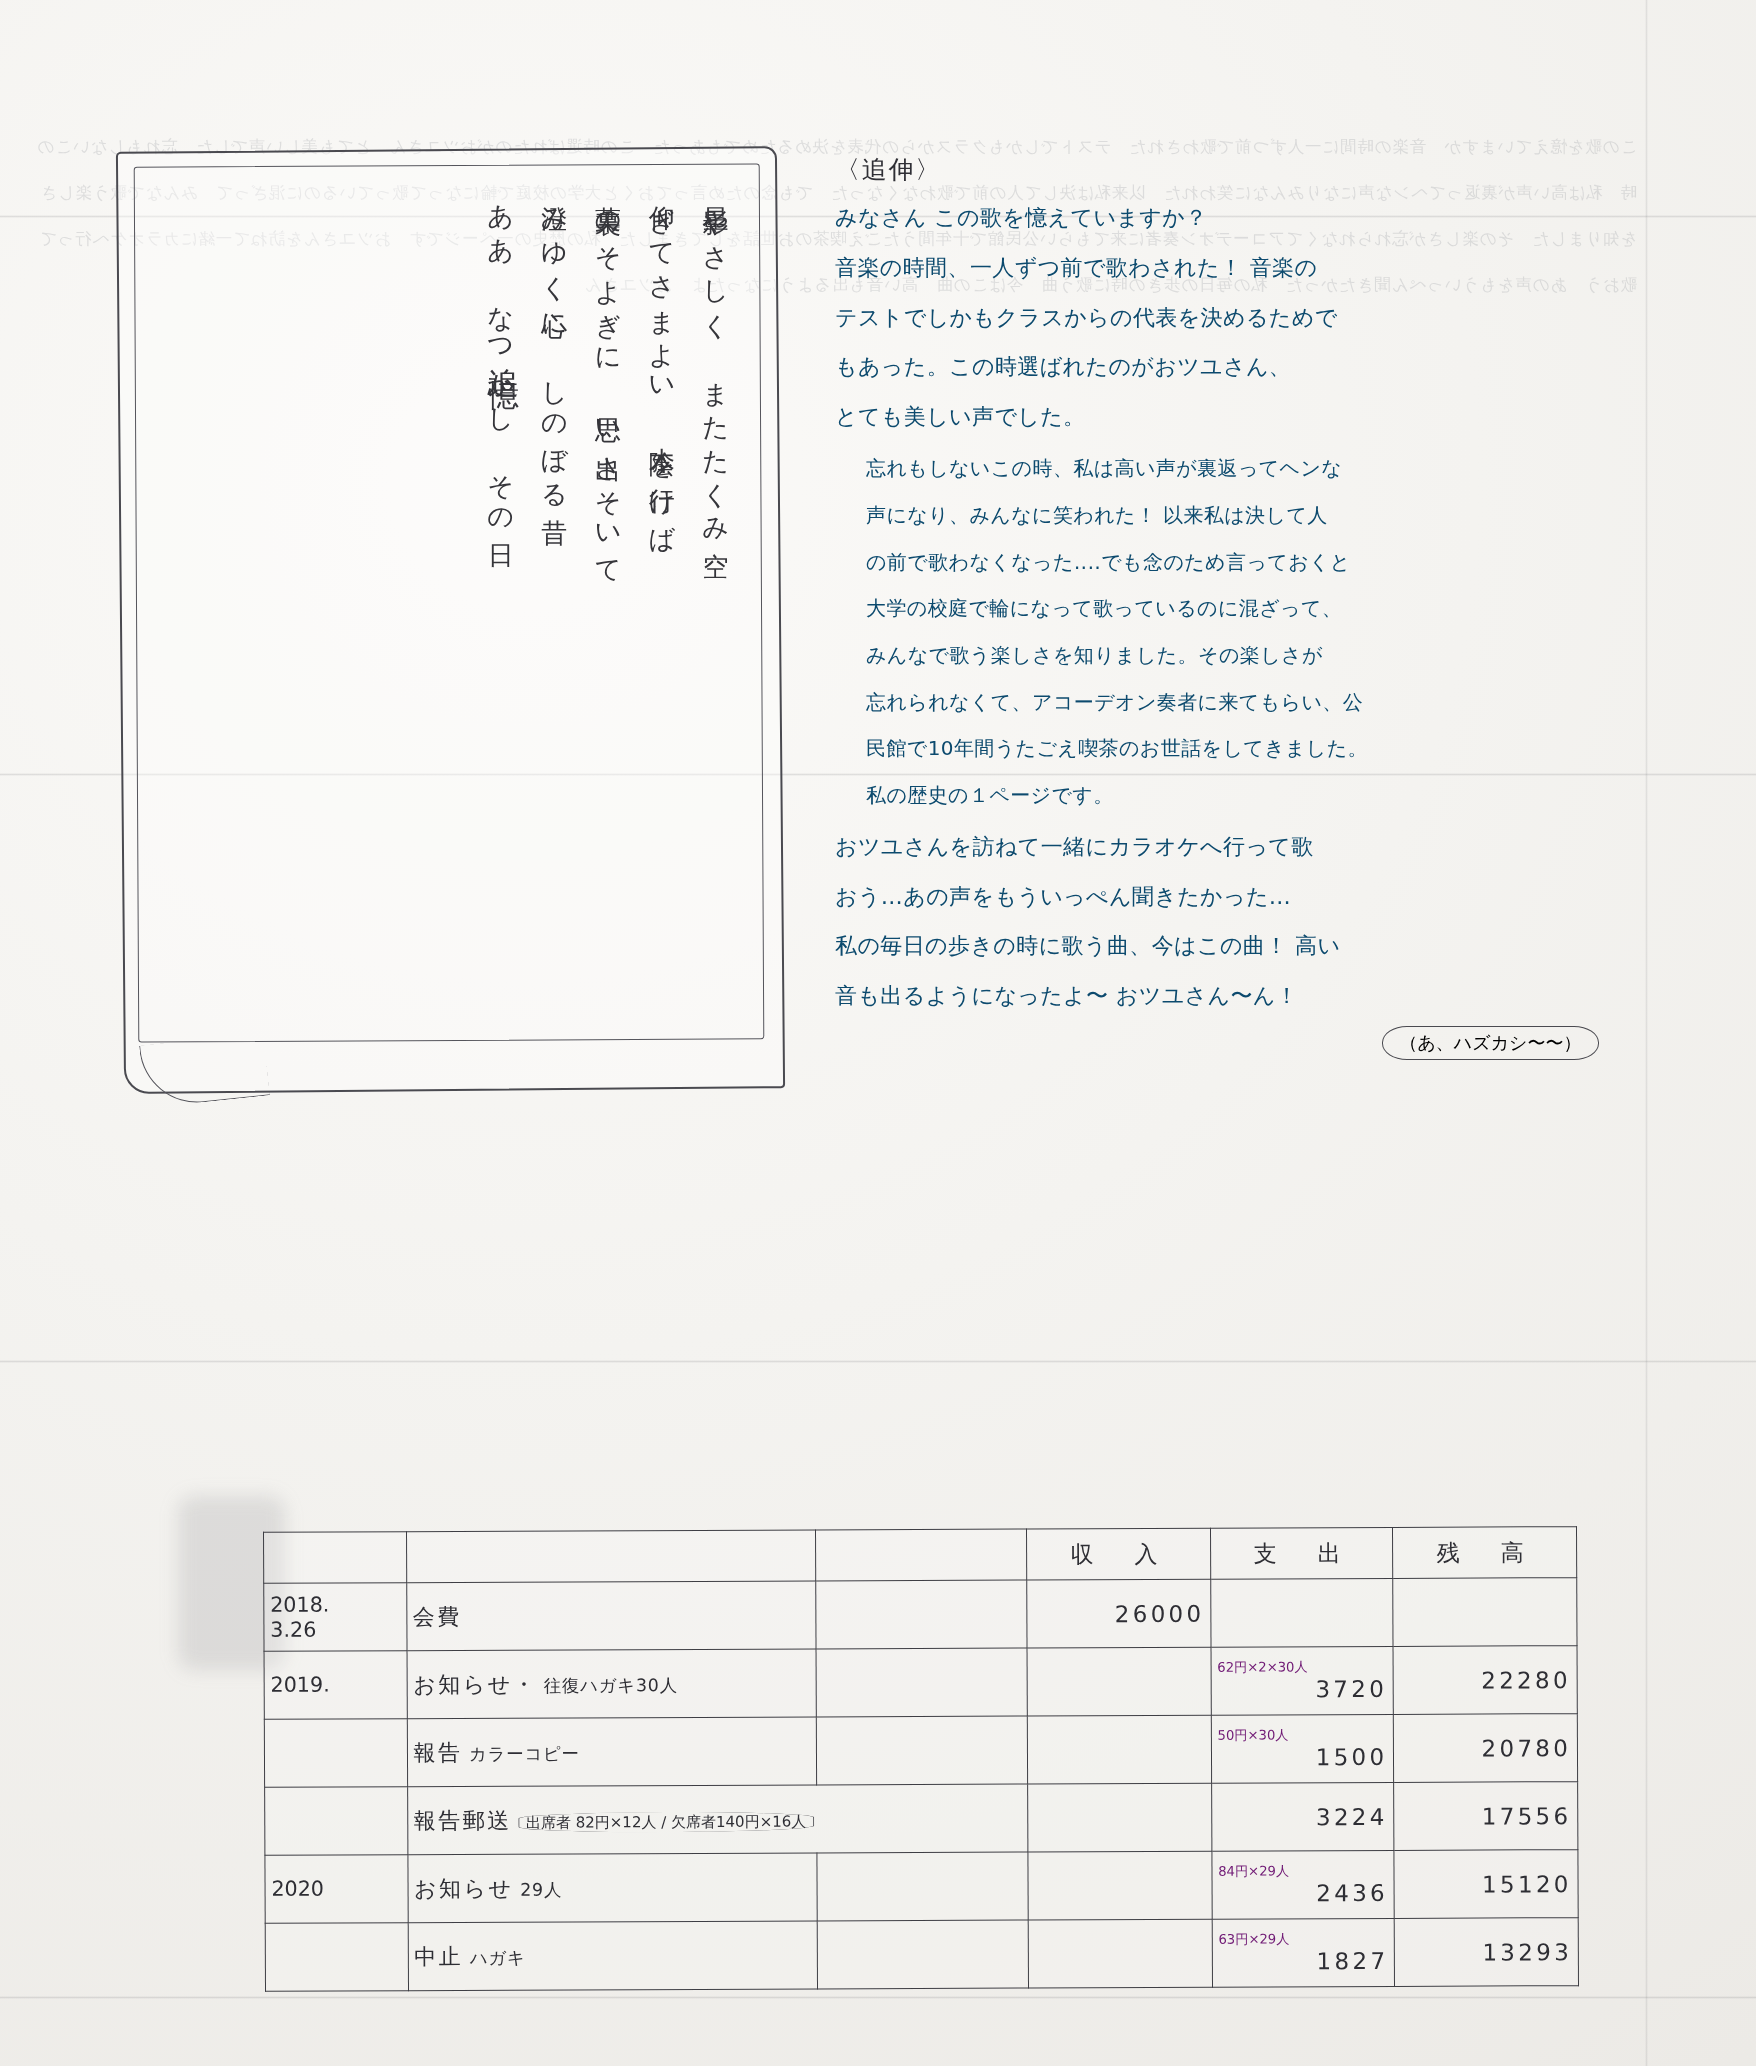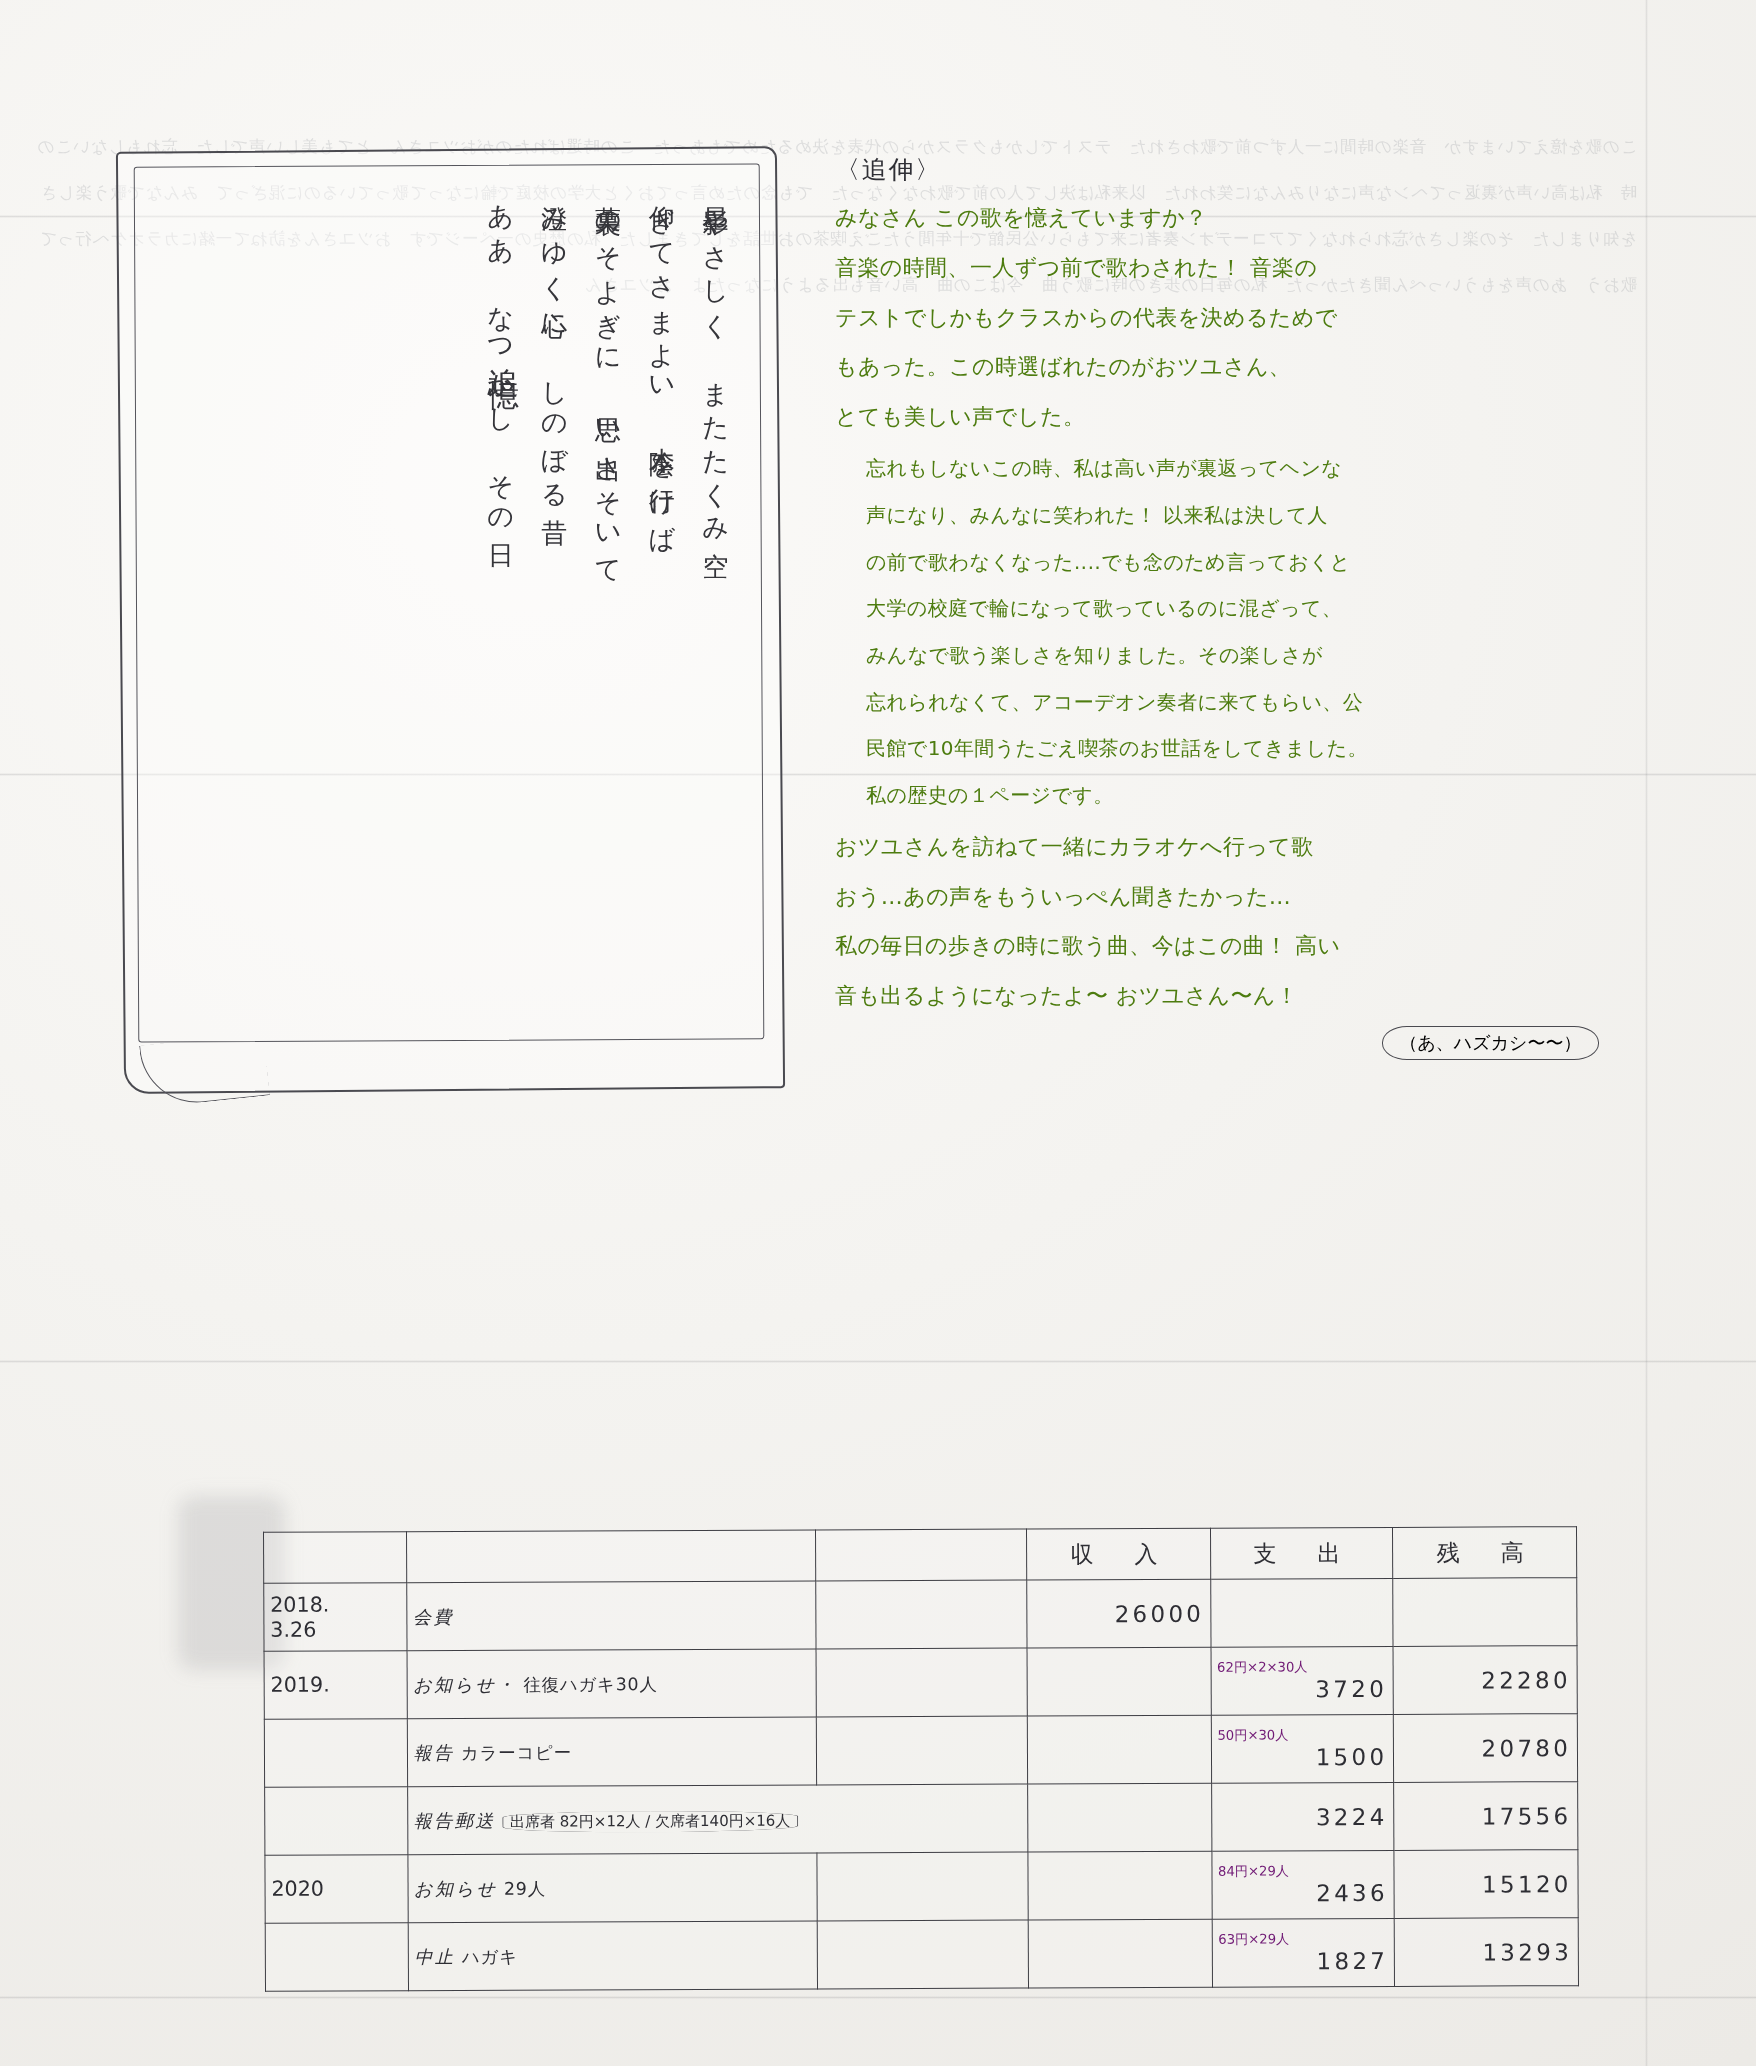--- a/index.html
+++ b/index.html
@@ -149,21 +149,21 @@
   }
   .letter .heading {
     font-size: 25px;
     letter-spacing: 1.7px;
     color: #2f2f35;
     margin-bottom: 12.4px;
   }
   .para {
     font-size: 22px;
     line-height: 39px;
-    color: #4d7c0f;
+    color: #0c4a6e;
     letter-spacing: 0.4px;
     margin: 0 0 10.7px 0;
   }
   .para.indent {
     margin-left: 31px;
     font-size: 20px;
     line-height: 36px;
   }
   .para.block2 { margin-top: 14px; }
   .aside {
@@ -202,21 +202,21 @@
     font-size: 23px;
     letter-spacing: 9px;
     text-align: center;
     height: 45px;
   }
   .col-date { width: 136px; text-align: left; font-size: 18px; line-height: 25px; }
   .col-item { width: 426px; text-align: left; }
   .col-blank { width: 215px; }
   .col-num { width: 178px; text-align: right; padding-right: 12.4px; }
   .row-cell { height: 62px; }
-  .itm-main { font-size: 18px; letter-spacing: 2.5px; font-style: italic; }
+  .itm-main { font-size: 22px; letter-spacing: 2.5px; }
   .itm-sub { font-size: 17.4px; letter-spacing: 0.8px; }
   .note-small {
     display: block;
     font-size: 13.2px;
     color: #701a75;
     text-align: left;
     letter-spacing: 0px;
     line-height: 16.5px;
   }
   .num { font-size: 23px; letter-spacing: 3.3px; }

